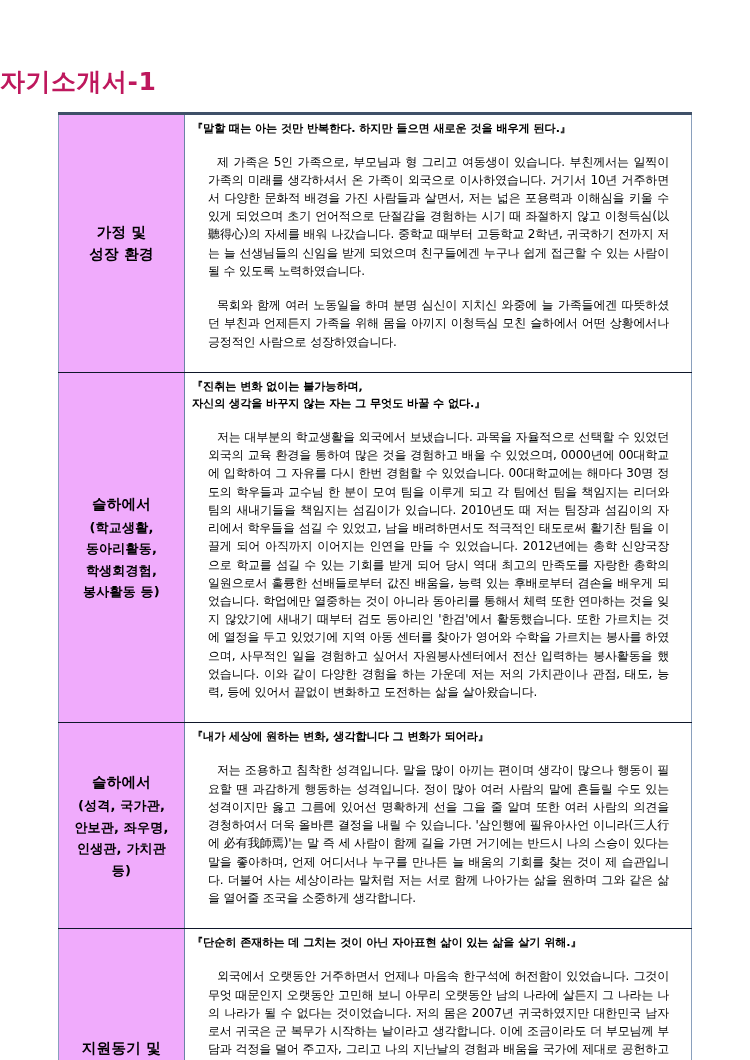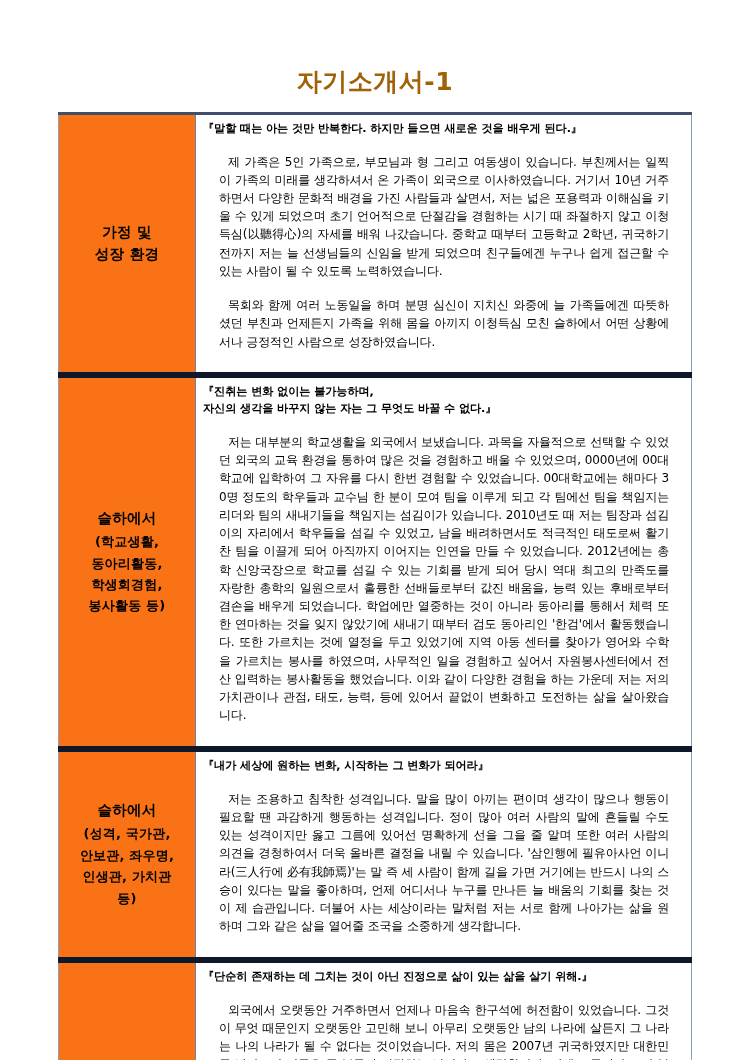--- a/index.html
+++ b/index.html
@@ -15,54 +15,54 @@
     overflow: hidden;
   }
   .page {
     position: relative;
     width: 750px;
     height: 1060px;
     box-sizing: border-box;
     padding: 0;
   }
   .doc-title {
-    text-align: center;
+    text-align: left;
     font-size: 25px;
     font-weight: bold;
     letter-spacing: 0.5px;
-    color: #a16207;
+    color: #be185d;
     margin: 0;
     padding-top: 68px;
     padding-bottom: 0;
     line-height: 1.1;
   }
   .table-wrap {
     margin: 16px 58px 0 58px;
     width: 634px;
     box-sizing: border-box;
   }
   table.resume {
     width: 100%;
     border-collapse: collapse;
     table-layout: fixed;
     border-top: 3px solid #3f5068;
     border-bottom: 3px solid #3f5068;
     border-left: 1px solid #8aa0bd;
     border-right: 1px solid #8aa0bd;
   }
   table.resume tr.section-row > td {
-    border-bottom: 6px solid #0f172a;
+    border-bottom: 1px solid #0f172a;
     vertical-align: top;
   }
   table.resume tr.section-row:last-child > td {
     border-bottom: none;
   }
   td.label-cell {
-    width: 137px;
-    background: #f97316;
+    width: 126px;
+    background: #f0abfc;
     border-right: 1px solid #6b83a4;
     text-align: center;
     vertical-align: middle !important;
     padding: 4px 4px;
     box-sizing: border-box;
   }
   .label-main {
     font-size: 14.5px;
     font-weight: bold;
     line-height: 1.55;
@@ -136,32 +136,32 @@
             <p class="para">저는 대부분의 학교생활을 외국에서 보냈습니다. 과목을 자율적으로 선택할 수 있었던 외국의 교육 환경을 통하여 많은 것을 경험하고 배울 수 있었으며, 0000년에 00대학교에 입학하여 그 자유를 다시 한번 경험할 수 있었습니다. 00대학교에는 해마다 30명 정도의 학우들과 교수님 한 분이 모여 팀을 이루게 되고 각 팀에선 팀을 책임지는 리더와 팀의 새내기들을 책임지는 섬김이가 있습니다. 2010년도 때 저는 팀장과 섬김이의 자리에서 학우들을 섬길 수 있었고, 남을 배려하면서도 적극적인 태도로써 활기찬 팀을 이끌게 되어 아직까지 이어지는 인연을 만들 수 있었습니다. 2012년에는 총학 신앙국장으로 학교를 섬길 수 있는 기회를 받게 되어 당시 역대 최고의 만족도를 자랑한 총학의 일원으로서 훌륭한 선배들로부터 값진 배움을, 능력 있는 후배로부터 겸손을 배우게 되었습니다. 학업에만 열중하는 것이 아니라 동아리를 통해서 체력 또한 연마하는 것을 잊지 않았기에 새내기 때부터 검도 동아리인 '한검'에서 활동했습니다. 또한 가르치는 것에 열정을 두고 있었기에 지역 아동 센터를 찾아가 영어와 수학을 가르치는 봉사를 하였으며, 사무적인 일을 경험하고 싶어서 자원봉사센터에서 전산 입력하는 봉사활동을 했었습니다. 이와 같이 다양한 경험을 하는 가운데 저는 저의 가치관이나 관점, 태도, 능력, 등에 있어서 끝없이 변화하고 도전하는 삶을 살아왔습니다.</p>
           </td>
         </tr>
 
         <tr class="section-row">
           <td class="label-cell">
             <div class="label-main">슬하에서</div>
             <div class="label-sub">(성격, 국가관,<br>안보관, 좌우명,<br>인생관, 가치관<br>등)</div>
           </td>
           <td class="body-cell">
-            <div class="quote">『내가 세상에 원하는 변화, 시작하는 그 변화가 되어라』</div>
+            <div class="quote">『내가 세상에 원하는 변화, 생각합니다 그 변화가 되어라』</div>
             <p class="para">저는 조용하고 침착한 성격입니다. 말을 많이 아끼는 편이며 생각이 많으나 행동이 필요할 땐 과감하게 행동하는 성격입니다. 정이 많아 여러 사람의 말에 흔들릴 수도 있는 성격이지만 옳고 그름에 있어선 명확하게 선을 그을 줄 알며 또한 여러 사람의 의견을 경청하여서 더욱 올바른 결정을 내릴 수 있습니다. '삼인행에 필유아사언 이니라(三人行에 必有我師焉)'는 말 즉 세 사람이 함께 길을 가면 거기에는 반드시 나의 스승이 있다는 말을 좋아하며, 언제 어디서나 누구를 만나든 늘 배움의 기회를 찾는 것이 제 습관입니다. 더불어 사는 세상이라는 말처럼 저는 서로 함께 나아가는 삶을 원하며 그와 같은 삶을 열어줄 조국을 소중하게 생각합니다.</p>
           </td>
         </tr>
 
         <tr class="section-row">
           <td class="label-cell">
             <div class="label-main">지원동기 및<br>비전과 포부</div>
 
           </td>
           <td class="body-cell">
-            <div class="quote">『단순히 존재하는 데 그치는 것이 아닌 진정으로 삶이 있는 삶을 살기 위해.』</div>
+            <div class="quote">『단순히 존재하는 데 그치는 것이 아닌 자아표현 삶이 있는 삶을 살기 위해.』</div>
             <p class="para">외국에서 오랫동안 거주하면서 언제나 마음속 한구석에 허전함이 있었습니다. 그것이 무엇 때문인지 오랫동안 고민해 보니 아무리 오랫동안 남의 나라에 살든지 그 나라는 나의 나라가 될 수 없다는 것이었습니다. 저의 몸은 2007년 귀국하였지만 대한민국 남자로서 귀국은 군 복무가 시작하는 날이라고 생각합니다. 이에 조금이라도 더 부모님께 부담과 걱정을 덜어 주고자, 그리고 나의 지난날의 경험과 배움을 국가에 제대로 공헌하고자, 공군 장교를 지원해봅니다. 저는 언어에 흥미가 많습니다. 저의 꿈은 언젠가 여러 나라를 탐방해 그 나라의 문학을 가져와 후손들에게 값을 매길 수 없는 지식을 남기는 것입니다. 또한 깨어있고 진정으로 삶을 사는 것을 격려하는 삶을 살고자 하는 이들을 위해 스스로가 그 변화가 될 것을 목표로 하고 있습니다. 이에 장교로서의 삶이 그 목표를 성취하는 첫 단추가 될 것을 믿어 의심치 않으며 상·하급자 동료로부터 존경과 신뢰를 받고 훌륭한 인성을 갖춘 공군 장교로 거듭나겠습니다.</p>
           </td>
         </tr>
 
       </tbody>
     </table>
   </div>
 
 </div>
 

